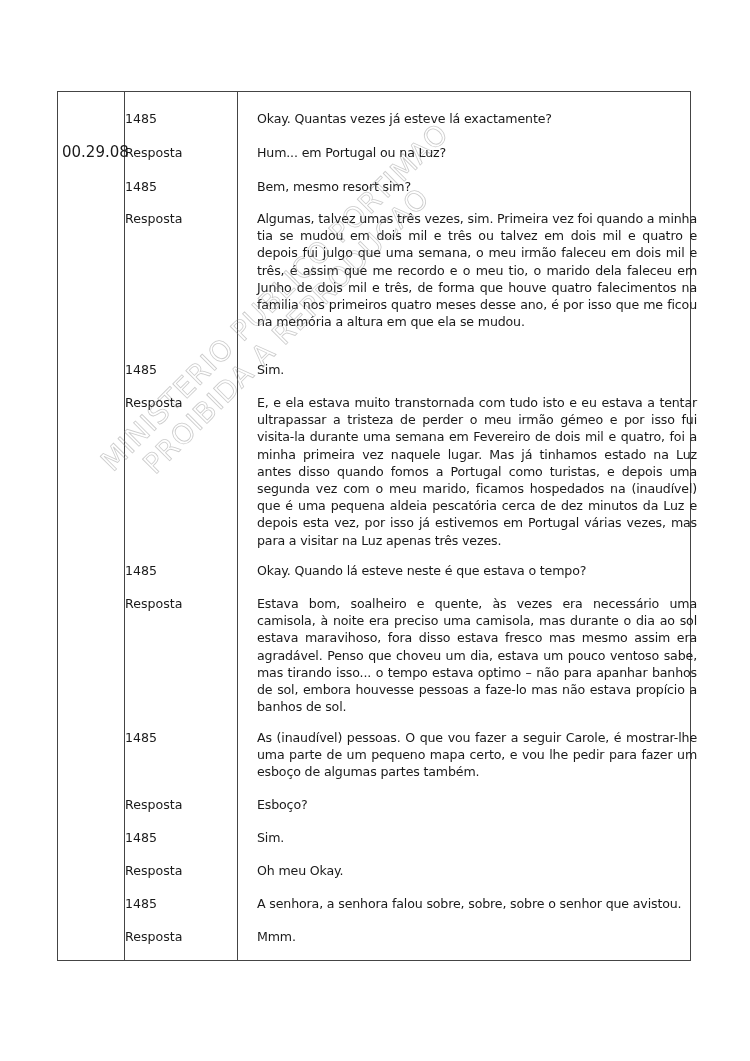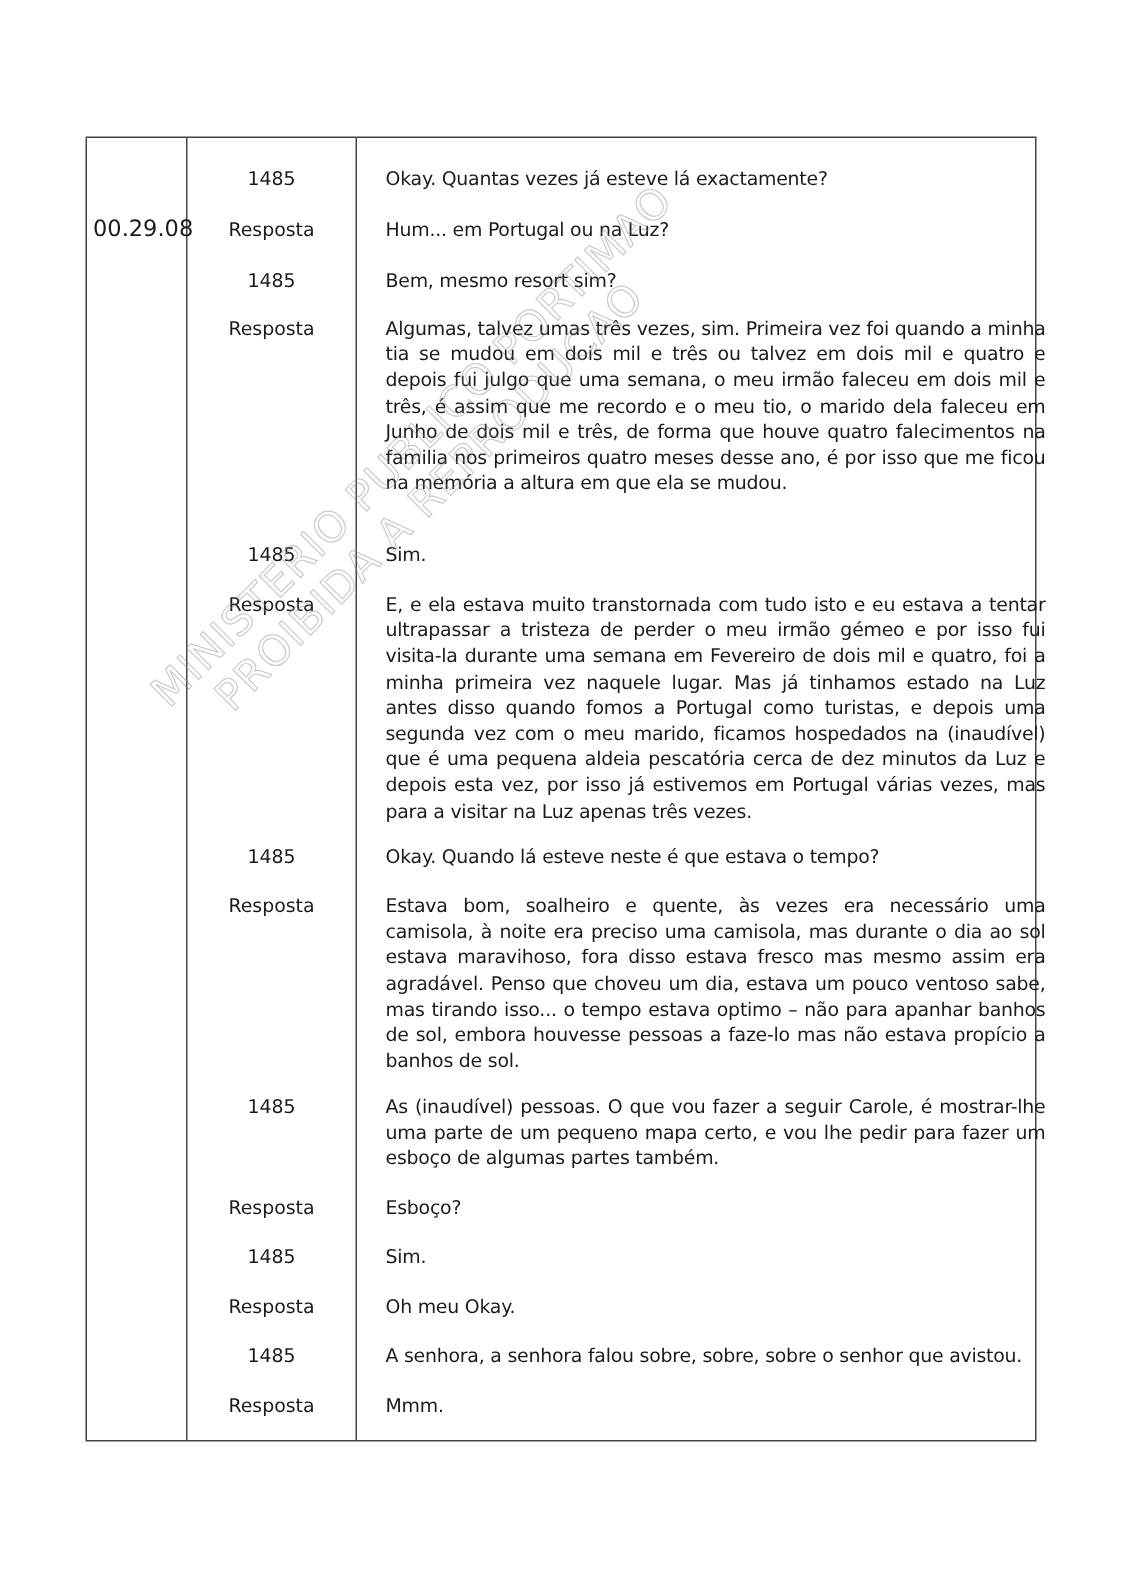--- a/index.html
+++ b/index.html
@@ -14,21 +14,21 @@
   }
   .vline { position: absolute; top: 0; bottom: 0; width: 0; border-left: 1.5px solid #444; }
   .vline.v1 { left: 66px; }
   .vline.v2 { left: 179px; }
   .row { position: absolute; left: 0; right: 0; }
   .time {
     position: absolute; left: 4px; width: 66px; text-align: right;
     font-size: 15px; line-height: 17px;
   }
   .speaker {
-    position: absolute; left: 67px; width: 112px; text-align: center;
+    position: absolute; left: 67px; width: 112px; 
     font-size: 12.6px; line-height: 17px;
   }
   .text {
     position: absolute; left: 199px; width: 440px; text-align: justify;
     font-size: 12.6px; line-height: 17.2px; letter-spacing: -0.15px;
   }
   .text.nojust { text-align: left; }
   .watermark {
     position: absolute; left: 95px; top: 455px; width: 620px;
     transform: rotate(-45deg); transform-origin: left top;

